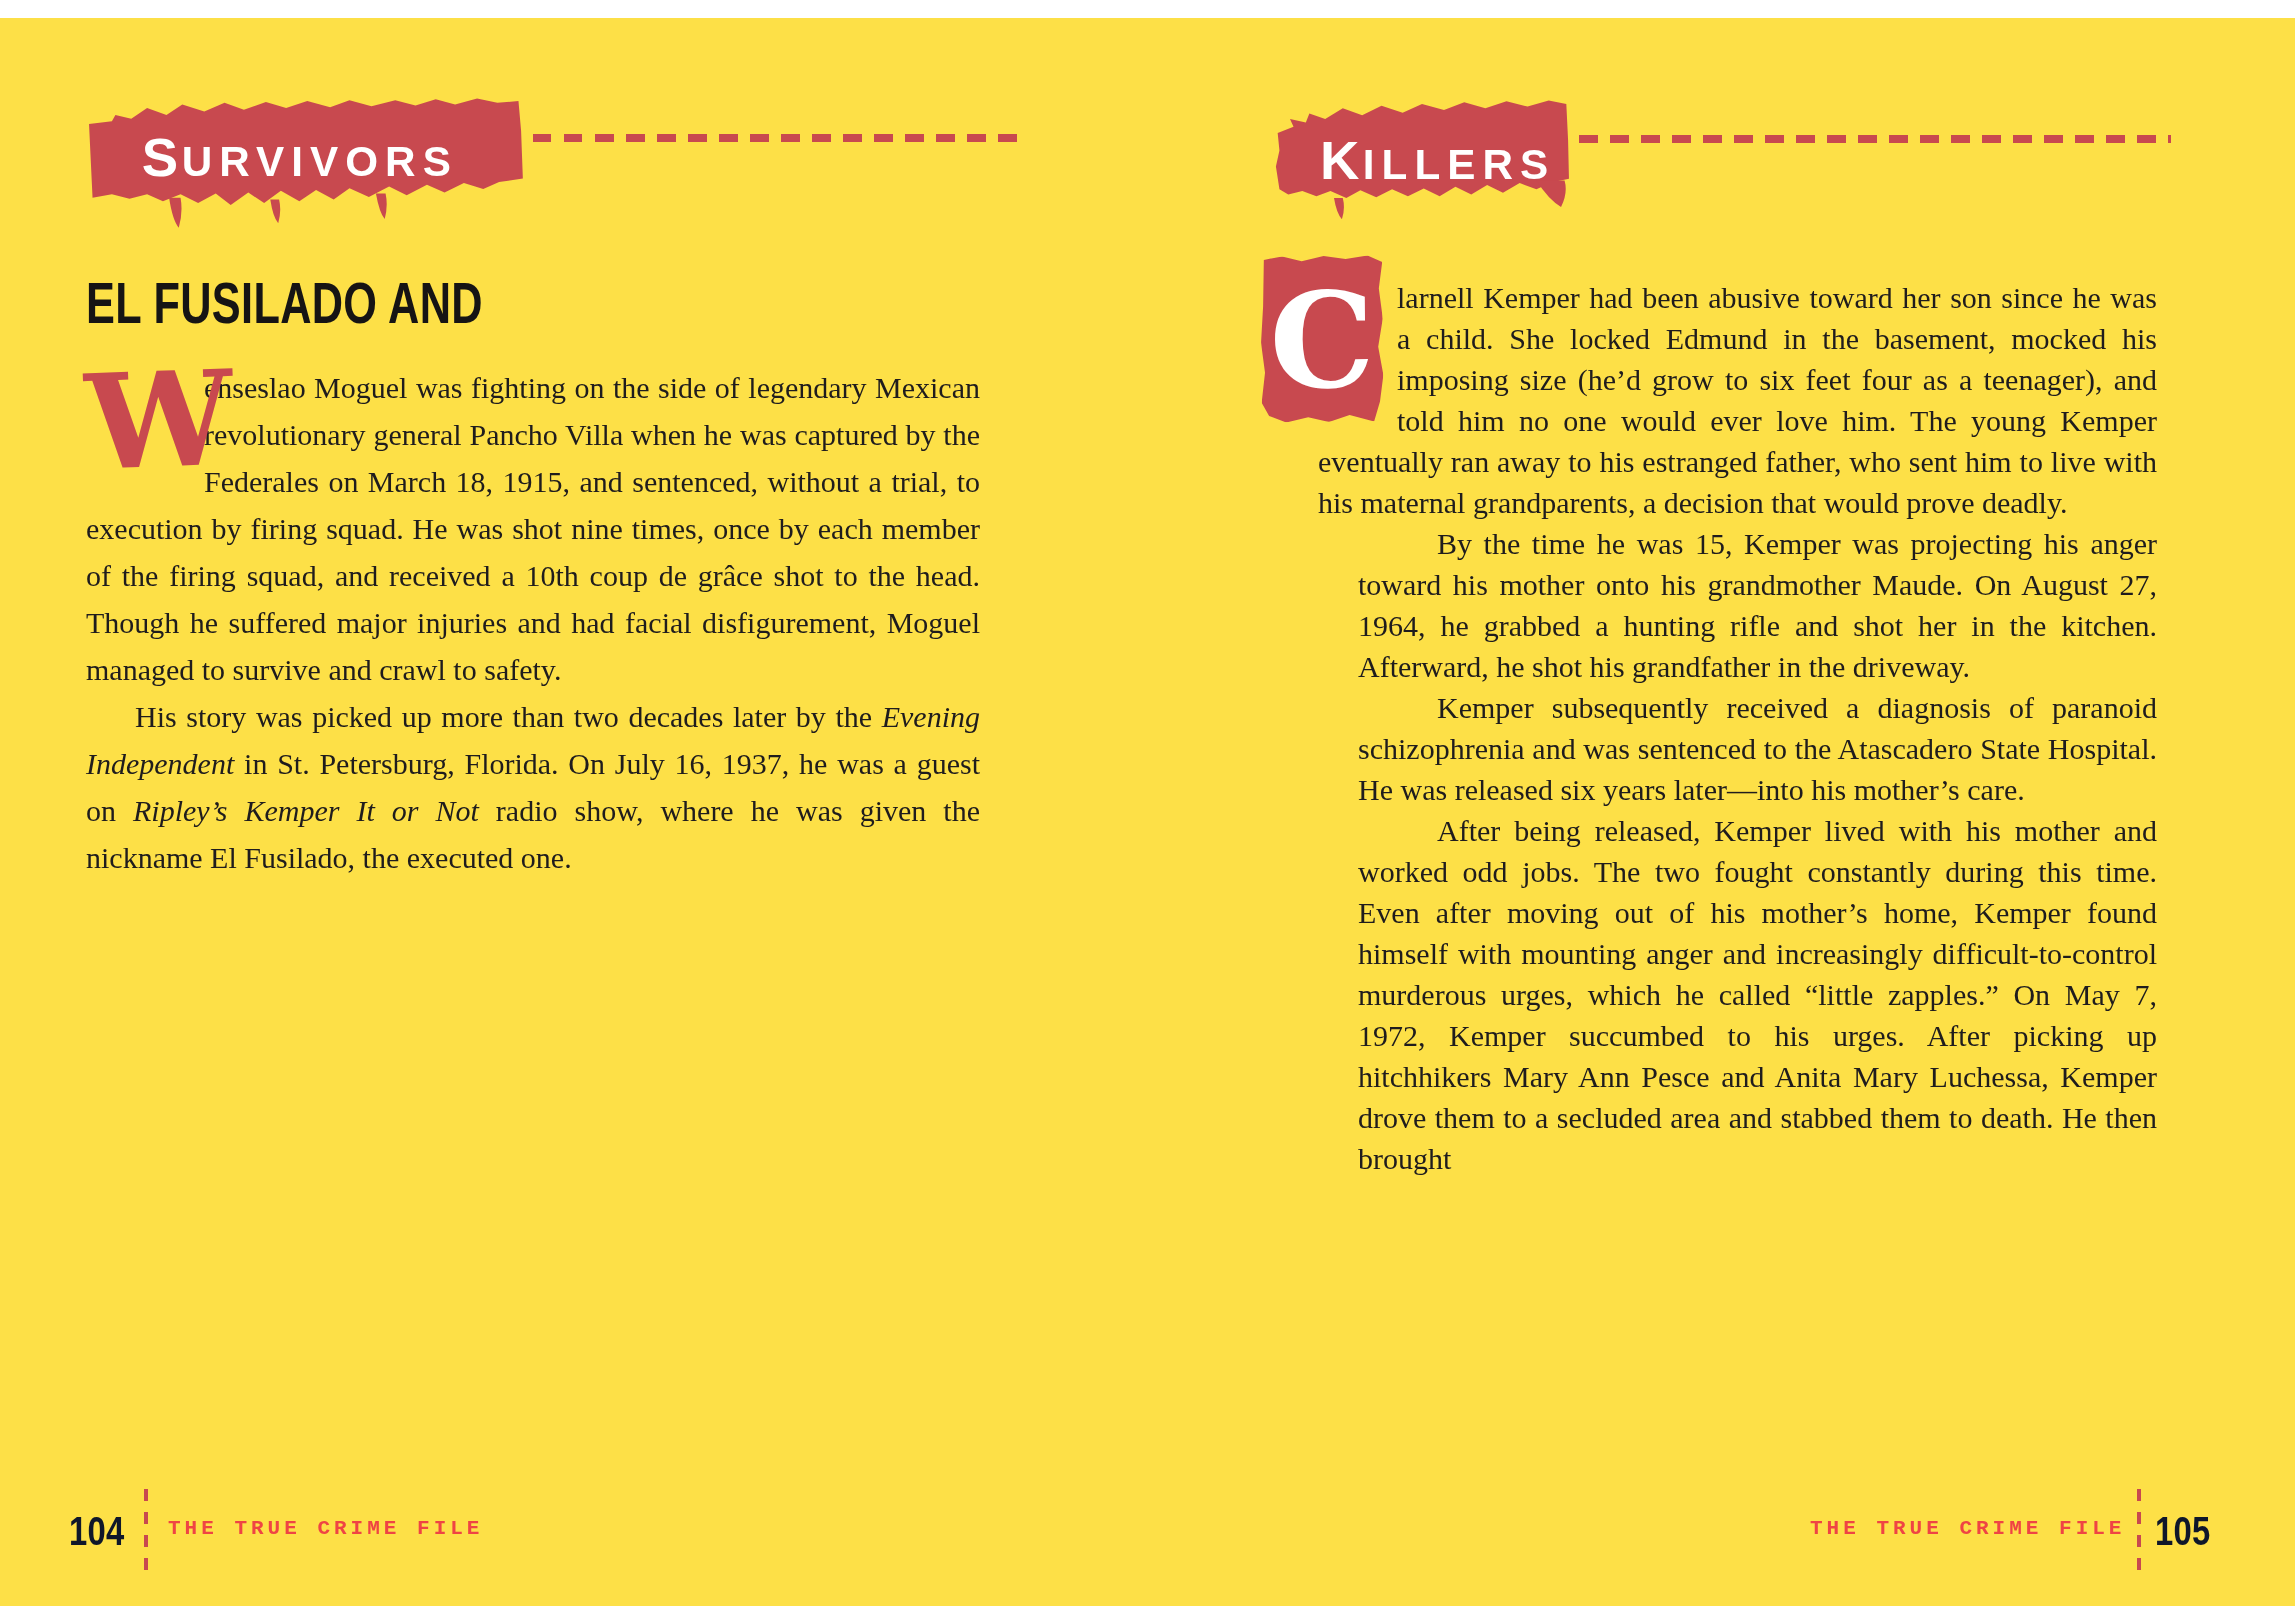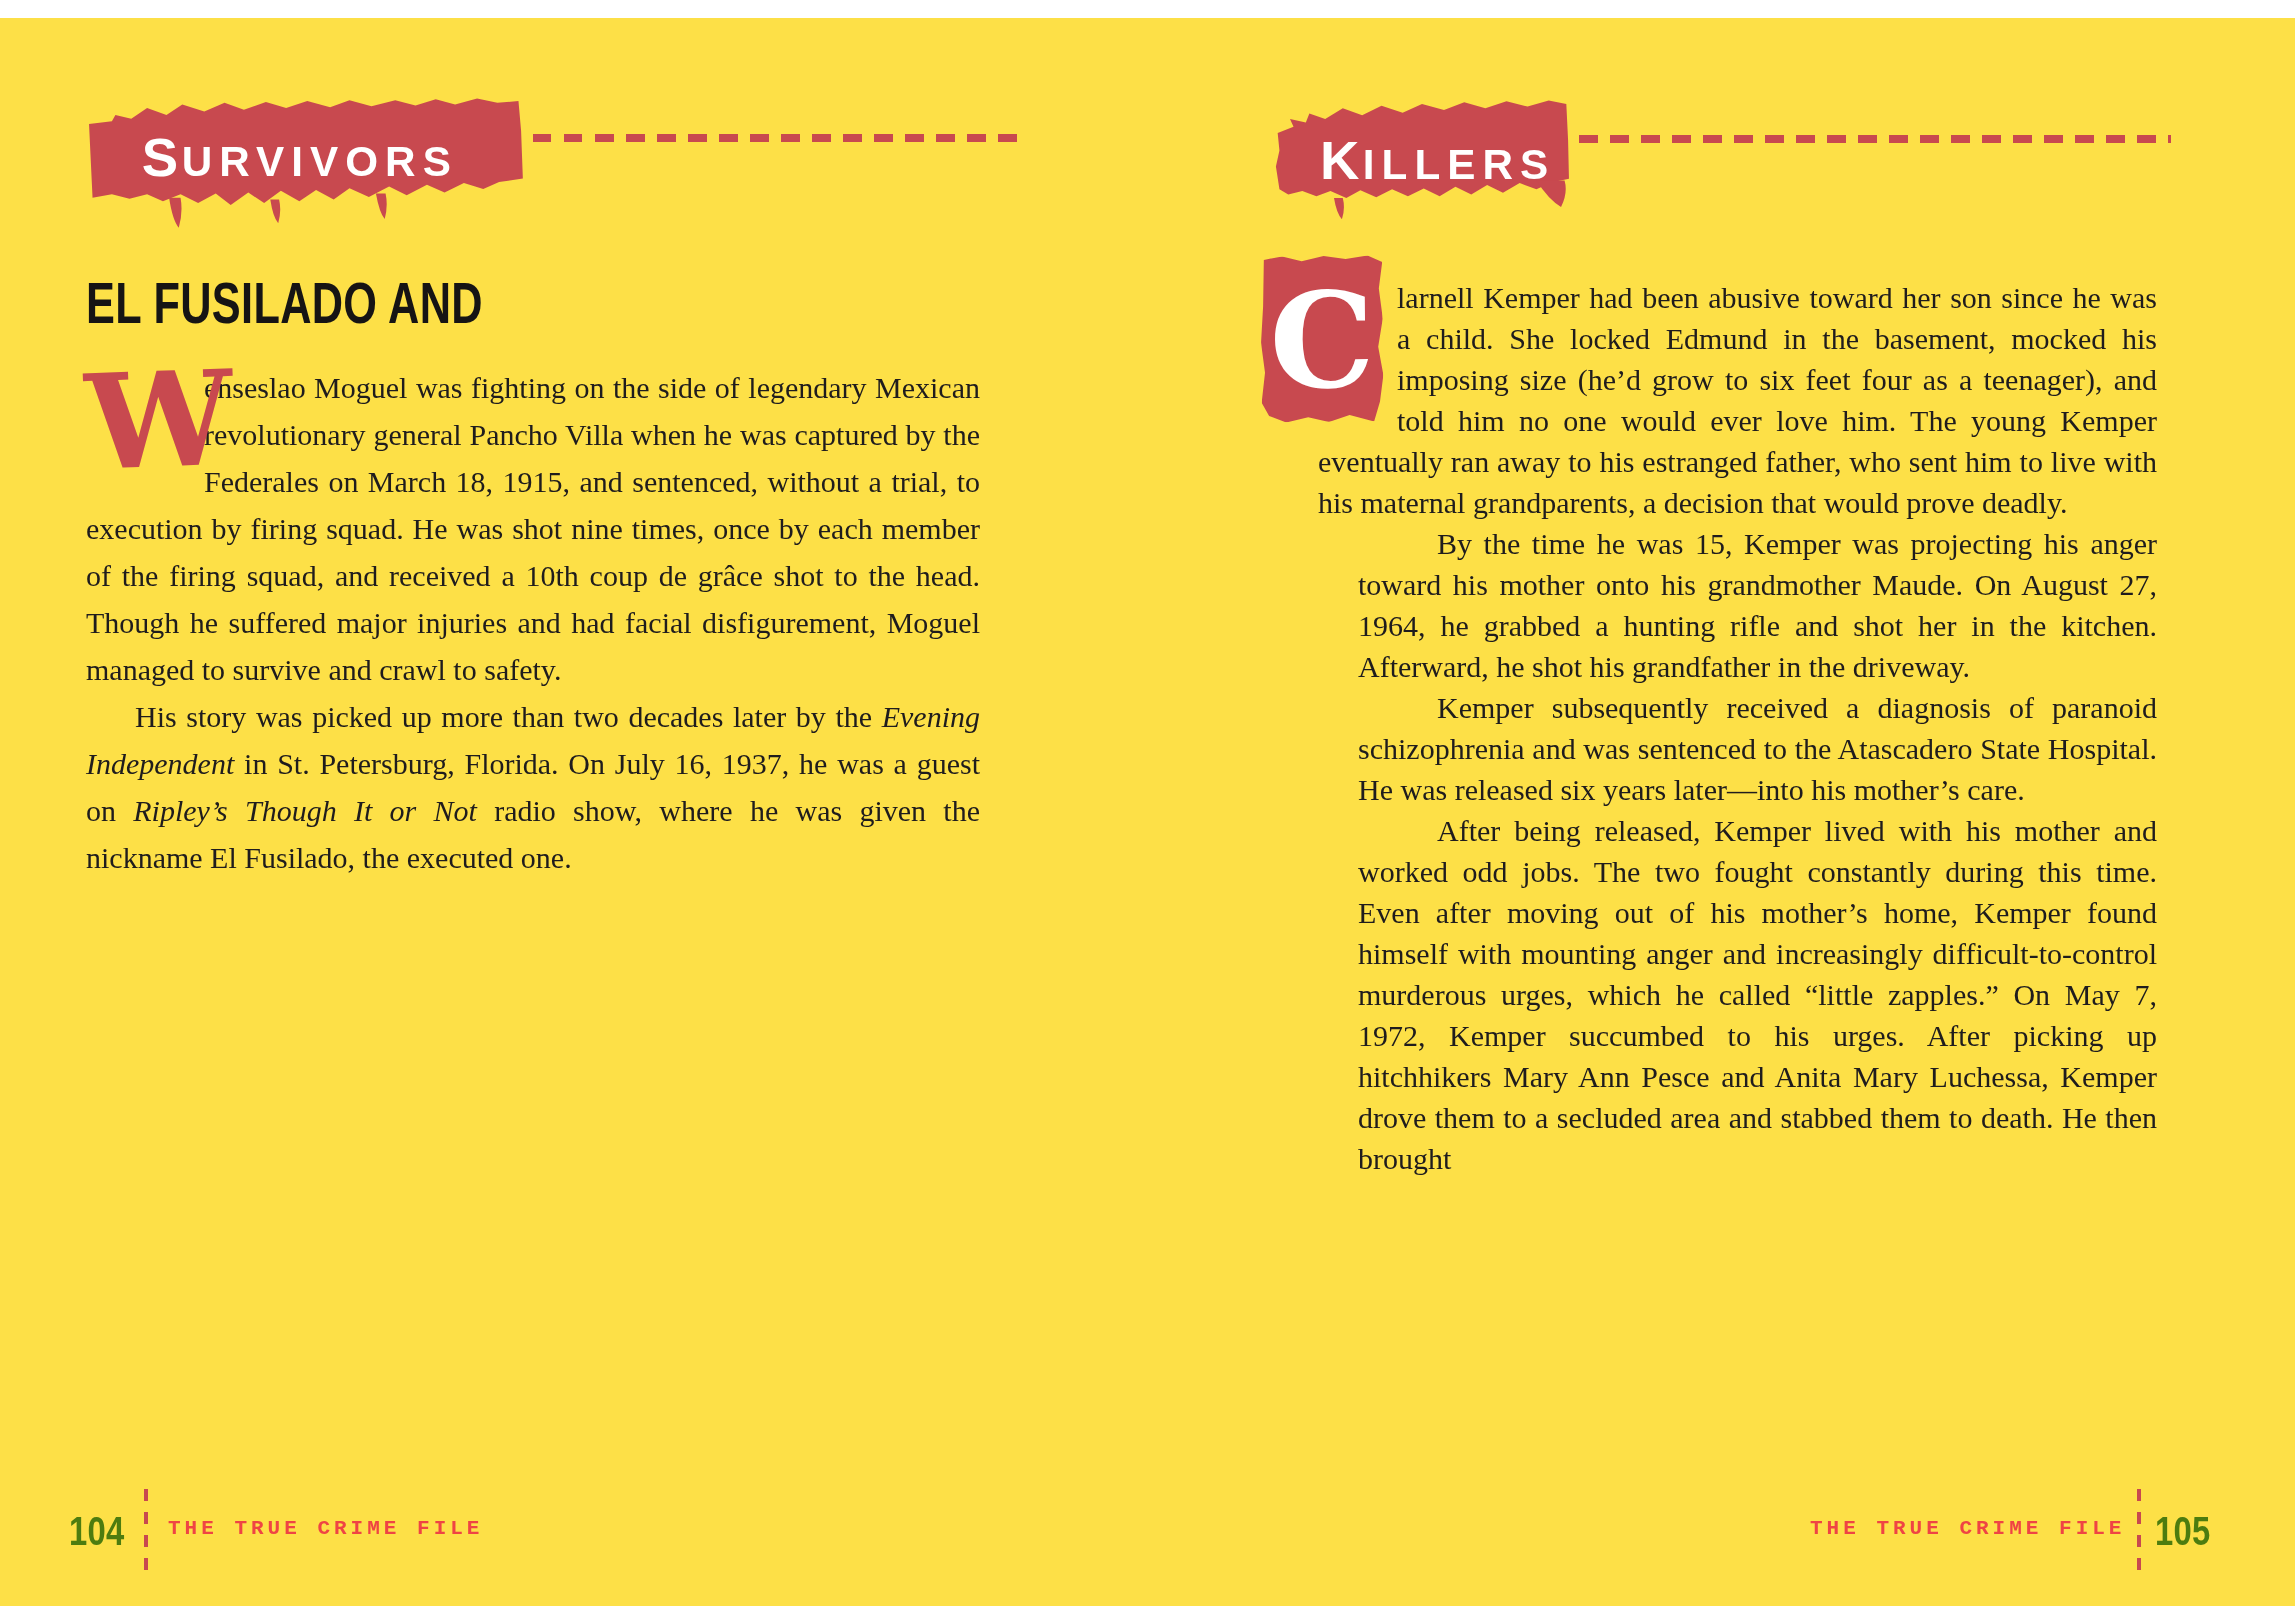--- a/index.html
+++ b/index.html
@@ -43,21 +43,21 @@
     background:#c8494f;color:#ffffff;text-align:center;
     font-family:"DejaVu Serif",serif;font-weight:700;font-size:132px;line-height:170px;
     transform:rotate(-0.6deg);
     clip-path:polygon(3% 2%,18% 0%,34% 3%,52% 0%,70% 2%,88% 0%,100% 4%,97% 20%,100% 38%,
       96% 55%,100% 72%,97% 88%,92% 100%,72% 96%,55% 100%,38% 97%,20% 100%,6% 96%,
       0% 88%,3% 70%,0% 52%,2% 30%);}
 
   
   .footer{position:absolute;top:1489px;left:0;width:2295px;height:97px;}
   .page-num{position:absolute;top:19.4px;font-family:"Liberation Sans",sans-serif;
-    font-weight:700;font-size:41px;color:#4d7c0f;}
+    font-weight:700;font-size:41px;color:#0f172a;}
   .page-num .cond{transform:scaleX(0.8);}
   .v-dash{position:absolute;top:0;width:4.4px;height:85px;
     background:repeating-linear-gradient(to bottom,#c8494f 0 12.4px,transparent 12.4px 23px);}
   .book-title{position:absolute;top:28px;font-family:"Liberation Mono",monospace;
     font-weight:700;font-size:21px;letter-spacing:4px;color:#ef4444;white-space:nowrap;}
   #fl-num{left:69px;} #fl-dash{left:144px;} #fl-title{left:168px;}
   #fr-title{left:1810px;} #fr-dash{left:2137px;} #fr-num{left:2155px;}
 </style>
 </head>
 <body>
@@ -78,21 +78,21 @@
     </text>
   </svg>
   <div class="dash-h" style="left:533px;top:116px;width:484px;"></div>
 
   <div class="article article-left-col" style="left:86px;top:256px;width:894px;">
     <h1 class="headline">
       <span class="hl-line"><span class="cond">EL FUSILADO AND</span></span>
     </h1>
     <div>
         <p class="body-para"><span class="dropcap-w">W</span><span>enseslao Moguel was fighting on the side of legendary Mexican revolutionary general Pancho Villa when he was captured by the Federales on March 18, 1915, and sentenced, without a trial, to execution by firing squad. He was shot nine times, once by each member of the firing squad, and received a 10th coup de grâce shot to the head. Though he suffered major injuries and had facial disfigurement, Moguel managed to survive and crawl to safety.</span></p>
-        <p class="body-para indent"><span>His story was picked up more than two decades later by the </span><span class="italic">Evening Independent</span><span> in St. Petersburg, Florida. On July 16, 1937, he was a guest on </span><span class="italic">Ripley’s Though It or Not</span><span> radio show, where he was given the nickname El Fusilado, the executed one.</span></p>
+        <p class="body-para indent"><span>His story was picked up more than two decades later by the </span><span class="italic">Evening Independent</span><span> in St. Petersburg, Florida. On July 16, 1937, he was a guest on </span><span class="italic">Ripley’s Kemper It or Not</span><span> radio show, where he was given the nickname El Fusilado, the executed one.</span></p>
       </div>
   </div>
 </div>
 
 <div class="page" id="page-right">
 
   <svg class="banner-svg" style="left:124px;top:78px;" width="300" height="132" viewBox="0 0 340 150">
     <path class="banner-fill" d="
       M6,42 L24,35 L20,26 L38,30 L42,20 L60,26 L80,14 L102,22 L124,11 L148,19
       L170,9 L195,16 L218,7 L242,14 L266,6 L290,12 L314,5 L334,9

